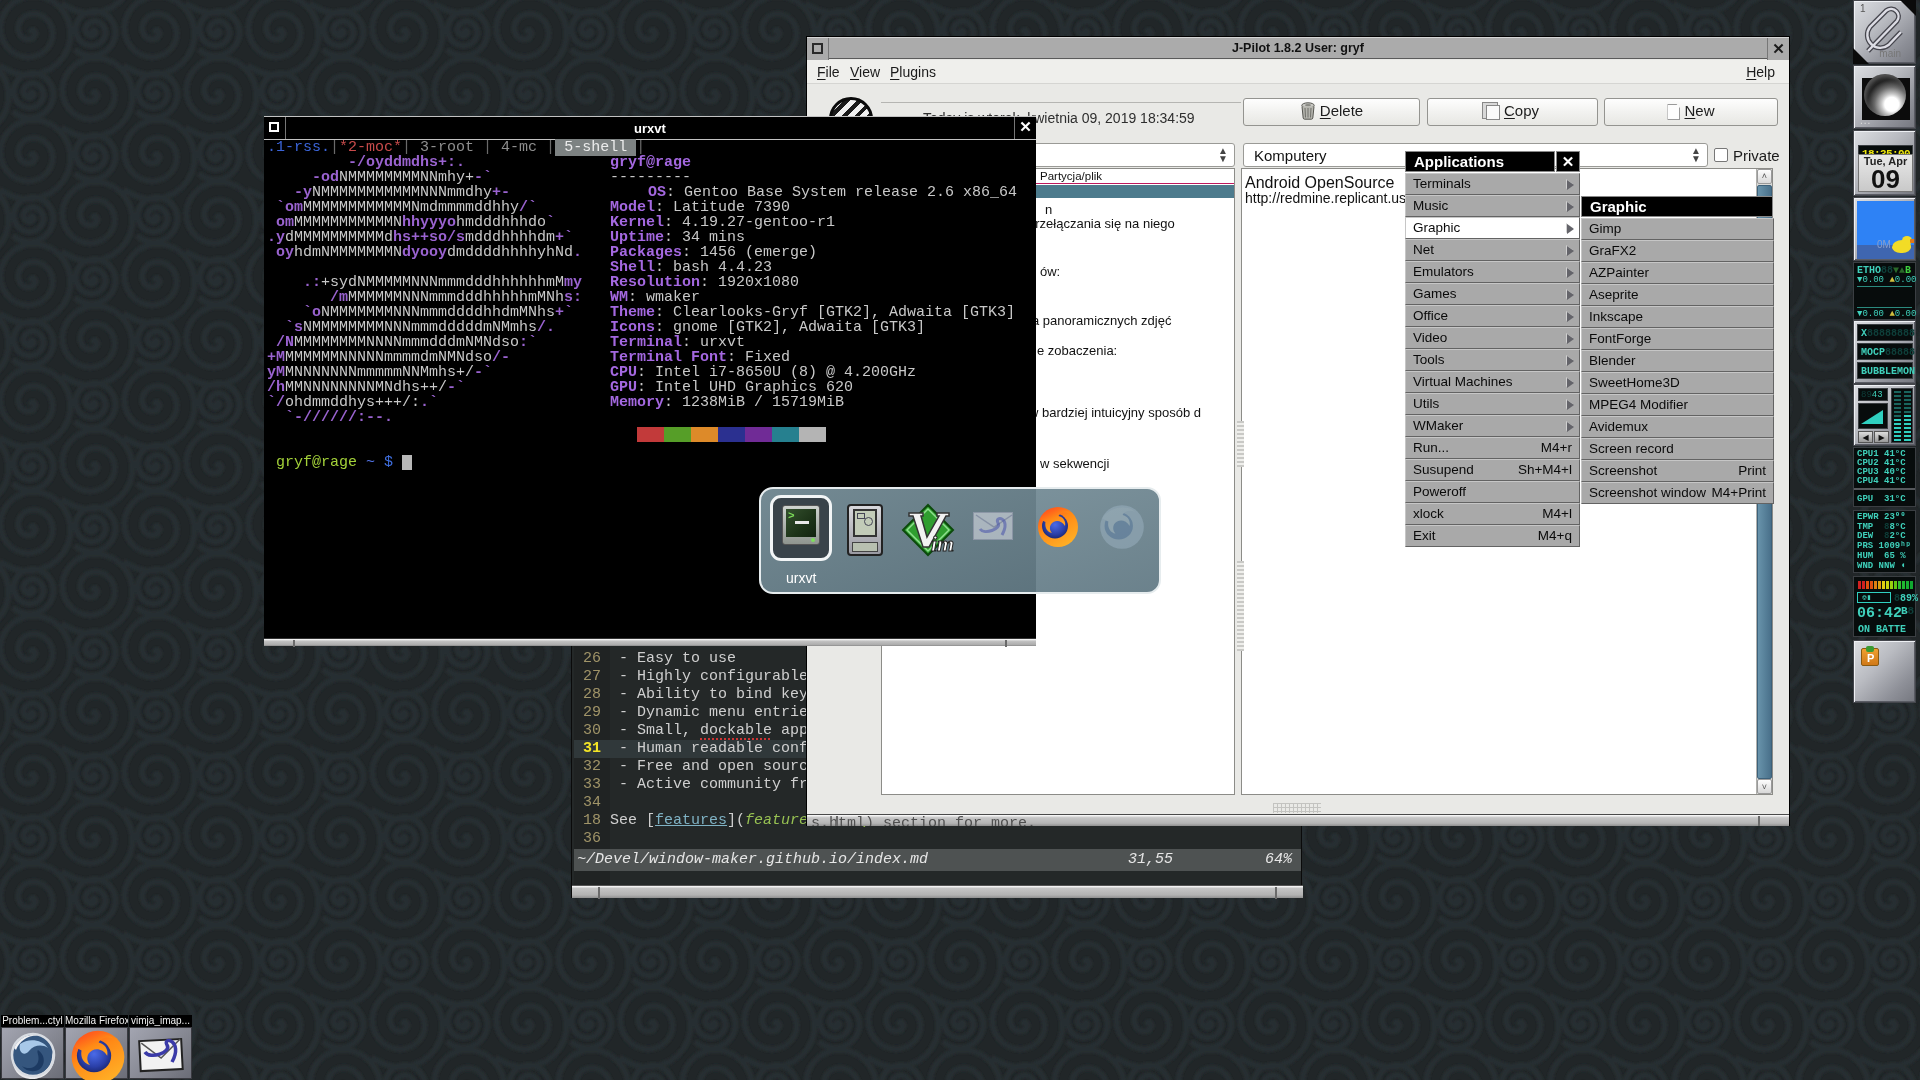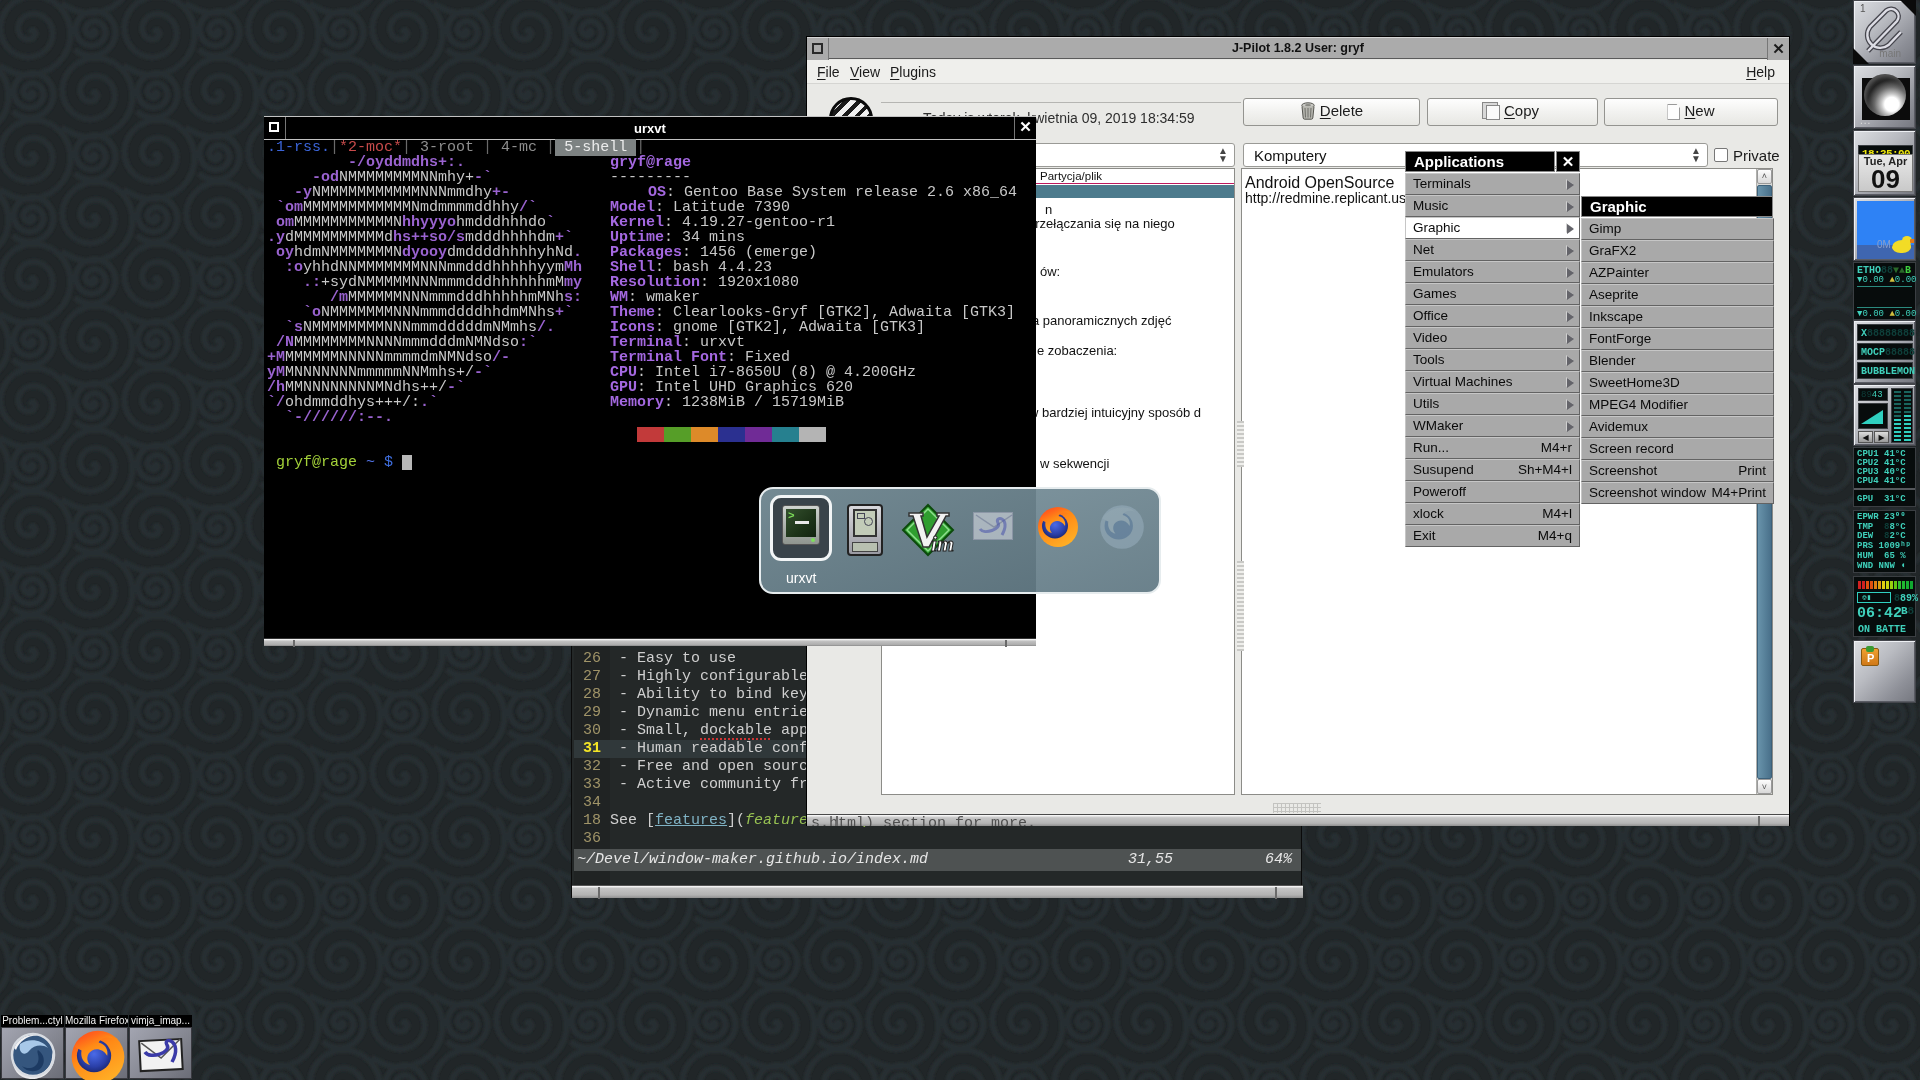--- a/index.html
+++ b/index.html
@@ -176,21 +176,20 @@
     </div>
 <div id="termbody">
       <div class="trow" style="top:0px;"><span style="color:#3b64d8;">.1-rss.</span><span style="color:#6a6a6a;">|</span><span style="color:#c84b4b;">*2-moc*</span><span style="color:#6a6a6a;">|</span><span style="color:#8e8e8e;"> 3-root </span><span style="color:#6a6a6a;">|</span><span style="color:#8e8e8e;"> 4-mc </span><span style="color:#6a6a6a;">|</span><span style="color:#ececec;background:#7d8282;"> 5-shell </span><span style="color:#6a6a6a;">|</span></div>
 <div class="trow" style="top:15px;"><span class="c1">         -/oyddmdhs+:.</span></div>
 <div class="trow" style="top:30px;"><span class="c1">     -od</span><span class="c2">NMMMMMMMMNNmhy+</span><span class="c1">-`</span></div>
 <div class="trow" style="top:45px;"><span class="c1">   -y</span><span class="c2">NMMMMMMMMMMMNNNmmdhy</span><span class="c1">+-</span></div>
 <div class="trow" style="top:60px;"><span class="c1"> `om</span><span class="c2">MMMMMMMMMMMMNmdmmmmddhhy</span><span class="c1">/`</span></div>
 <div class="trow" style="top:75px;"><span class="c1"> om</span><span class="c2">MMMMMMMMMMMN</span><span class="c1">hhyyyo</span><span class="c2">hmdddhhhdo</span><span class="c1">`</span></div>
 <div class="trow" style="top:90px;"><span class="c1">.y</span><span class="c2">dMMMMMMMMMMd</span><span class="c1">hs++so/s</span><span class="c2">mdddhhhhdm</span><span class="c1">+`</span></div>
 <div class="trow" style="top:105px;"><span class="c1"> oy</span><span class="c2">hdmNMMMMMMMN</span><span class="c1">dyooy</span><span class="c2">dmddddhhhhyhNd</span><span class="c1">.</span></div>
-<div class="trow" style="top:120px;"><span class="c1">  :o</span><span class="c2">yhhdNNMMMMMMMNNNmmdddhhhhhyym</span><span class="c1">Mh</span></div>
 <div class="trow" style="top:150px;"><span class="c1">       /m</span><span class="c2">MMMMMMNNNmmmdddhhhhhmMNh</span><span class="c1">s:</span></div>
 <div class="trow" style="top:135px;"><span class="c1">    .:</span><span class="c2">+sydNMMMMMNNNmmmdddhhhhhhmM</span><span class="c1">my</span></div>
 <div class="trow" style="top:165px;"><span class="c1">    `o</span><span class="c2">NMMMMMMMNNNmmmddddhhdmMNhs</span><span class="c1">+`</span></div>
 <div class="trow" style="top:180px;"><span class="c1">  `s</span><span class="c2">NMMMMMMMMNNNmmmdddddmNMmhs</span><span class="c1">/.</span></div>
 <div class="trow" style="top:195px;"><span class="c1"> /N</span><span class="c2">MMMMMMMMNNNNmmmdddmNMNdso</span><span class="c1">:`</span></div>
 <div class="trow" style="top:210px;"><span class="c1">+M</span><span class="c2">MMMMMMNNNNNmmmmdmNMNdso</span><span class="c1">/-</span></div>
 <div class="trow" style="top:225px;"><span class="c1">yM</span><span class="c2">MNNNNNNNmmmmmNNMmhs+/</span><span class="c1">-`</span></div>
 <div class="trow" style="top:240px;"><span class="c1">/h</span><span class="c2">MMNNNNNNNNMNdhs++/</span><span class="c1">-`</span></div>
 <div class="trow" style="top:255px;"><span class="c1">`/</span><span class="c2">ohdmmddhys+++/:</span><span class="c1">.`</span></div>
 <div class="trow" style="top:270px;"><span class="c1">  `-//////:--.</span></div>

